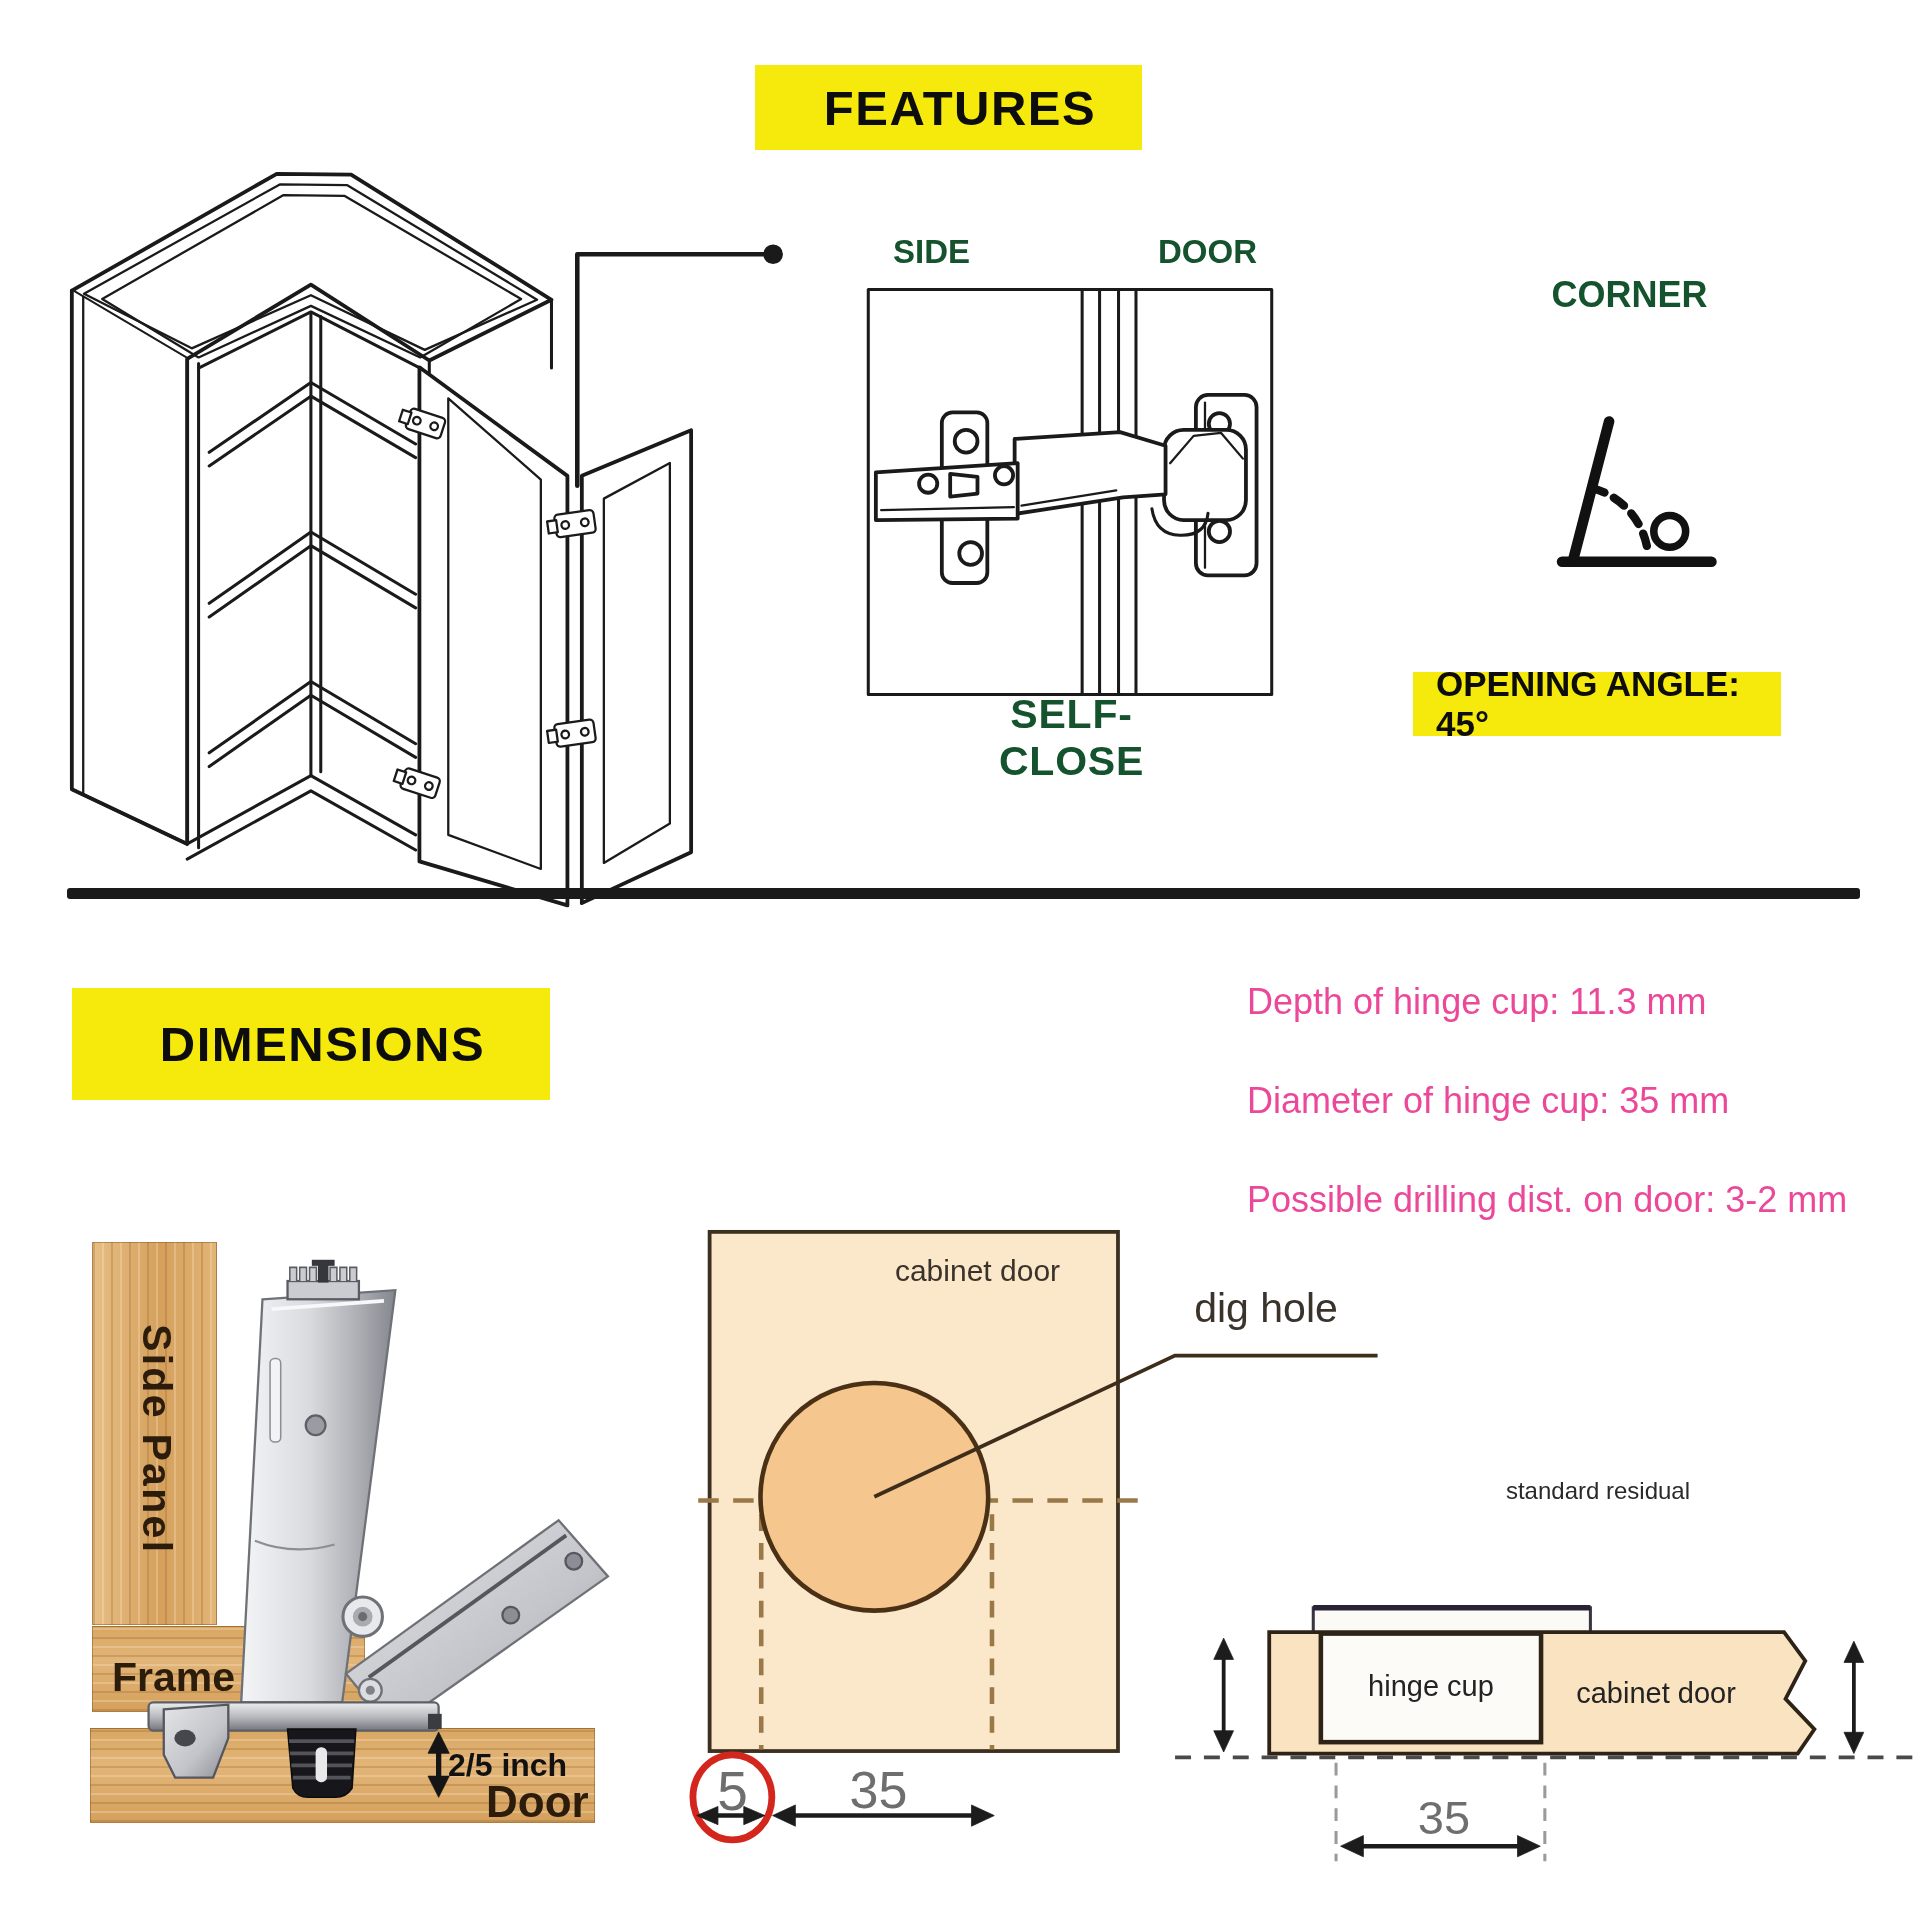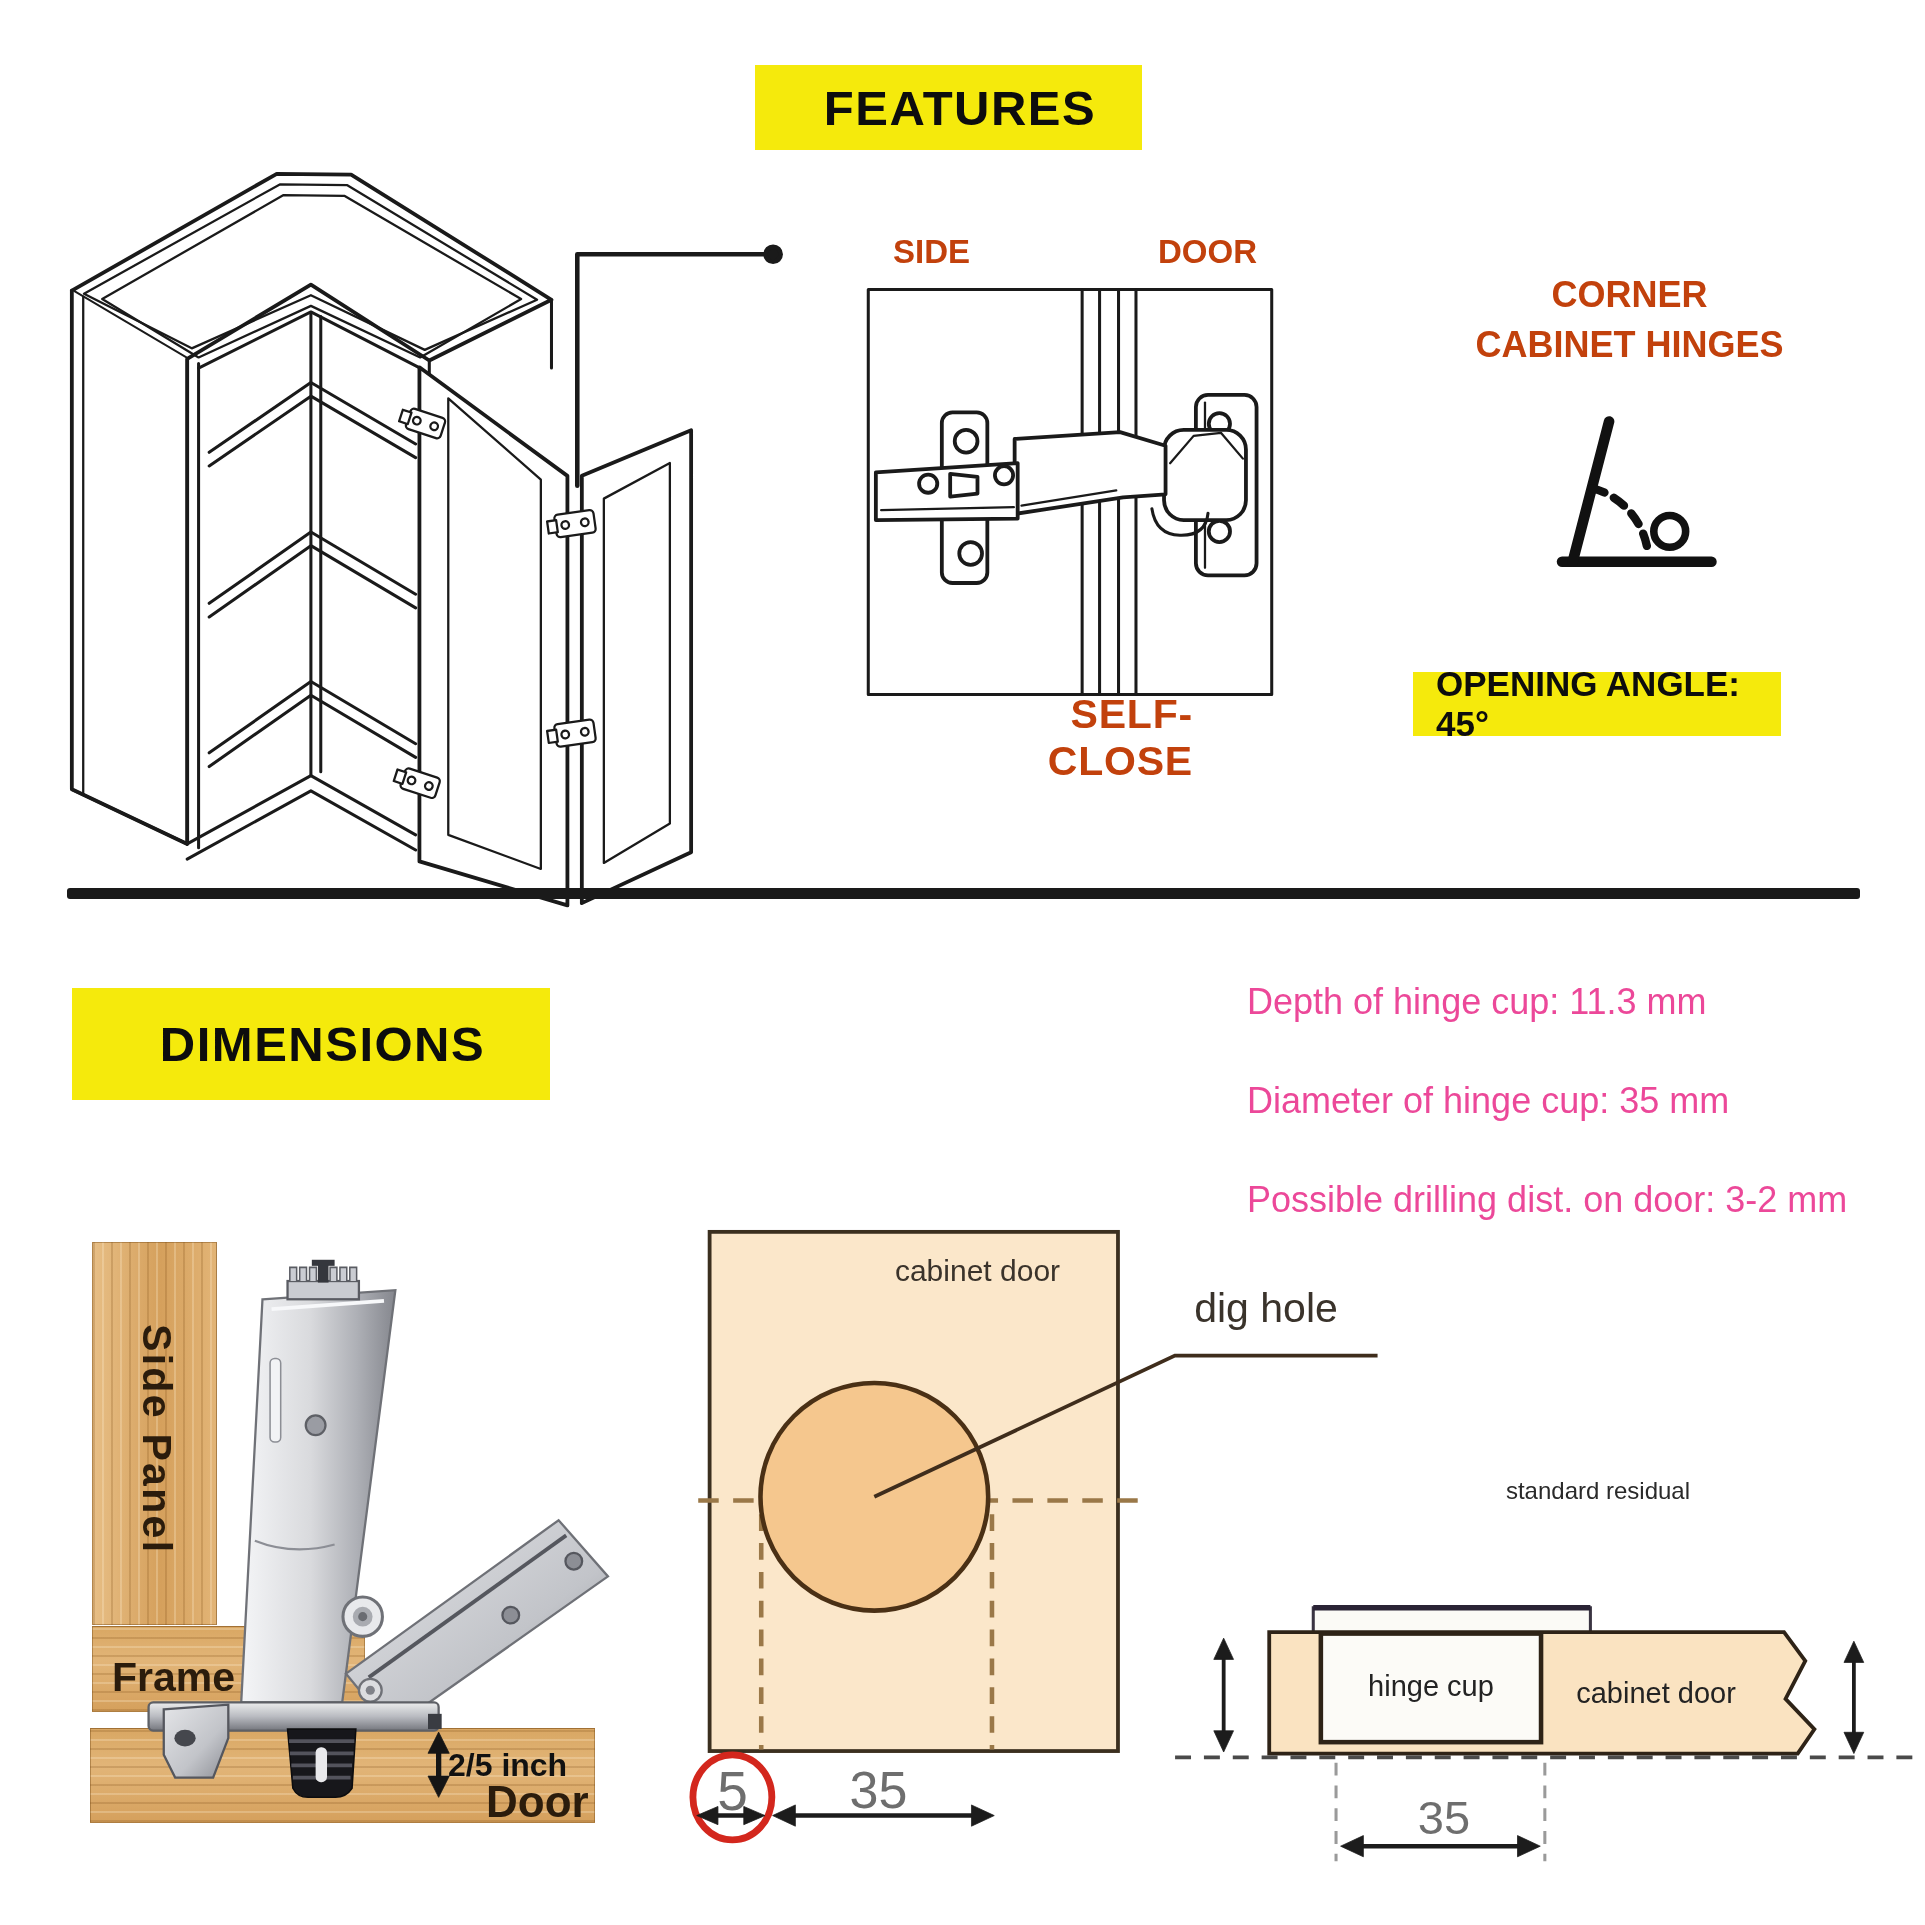--- a/index.html
+++ b/index.html
@@ -3,21 +3,21 @@
 <meta charset="utf-8">
 <style>
   * { margin:0; padding:0; box-sizing:border-box; }
   html,body { background:#ffffff; }
   body { font-family:"Liberation Sans", sans-serif; }
   .page { position:relative; width:1926px; height:1926px; background:#fff; overflow:hidden; }
   .abs { position:absolute; }
   .yellow-chip { background:#F5EA0C; color:#0d0d0d; display:flex; align-items:center; justify-content:center; font-weight:bold;padding-left:23px; }
   .hdr { font-size:49px; letter-spacing:1.5px; }
   .ctr { display:flex; align-items:center; justify-content:center; text-align:center; }
-  .lbl { color:#c2410c;text-align:right; }
+  .lbl { color:#14532d; }
   .specs div { font-size:36px; color:#ec4899; height:99px; white-space:nowrap; }
   .num { color:#6e6e6e; font-weight:400; }
   .wood { border:1.5px solid rgba(122,77,25,0.45); }
   .wood-v {
      background:
        repeating-linear-gradient(90deg, rgba(126,77,22,0.22) 0 2.3px, rgba(0,0,0,0) 2.3px 9px, rgba(255,244,220,0.25) 9px 11.4px, rgba(0,0,0,0) 11.4px 18px),
        linear-gradient(90deg,#E7BE85,#D5A05C 55%,#E2B476);
   }
   .wood-h {
      background:
@@ -122,21 +122,20 @@
     <path d="M13,244 L200,232 L200,305 L13,307 Z"></path>
     <path d="M20,294 L195,290" stroke-width="3" fill="none"></path>
     <circle cx="82" cy="259" r="12"></circle>
     <path d="M111,246 L147,250 L147,272 L111,276 Z"></path>
     <circle cx="182" cy="248" r="12"></circle>
   </svg>
 
   <div class="abs ctr lbl" style="left:950px; top:715px; width:243px; height:46px; font-weight:bold; font-size:41px; letter-spacing:0.8px;">SELF-CLOSE</div>
 
   <div class="abs ctr lbl" style="left:1432px; top:273px; width:395px; height:43px; font-weight:600; font-size:36px;">CORNER</div>
-  <div class="abs ctr lbl" style="left:1432px; top:323px; width:395px; height:43px; font-weight:600; font-size:36px;">CABINET HINGES</div>
 
   <svg class="abs" style="left:1556px; top:406px;" width="163" height="175" viewBox="0 0 215 230" fill="none" stroke="#111" stroke-linecap="round">
     <path d="M8,205 H205" stroke-width="14"></path>
     <path d="M22,205 L70,20" stroke-width="14"></path>
     <path d="M48,108 A100,100 0 0 1 121,191" stroke-width="11" stroke-dasharray="17 14"></path>
     <circle cx="150" cy="165" r="21" stroke-width="10"></circle>
   </svg>
 
   <div class="abs yellow-chip" style="left:1413px; top:640px; width:368px; height:64px; font-size:35px;margin-top:32px;">OPENING ANGLE: 45°</div>
 

